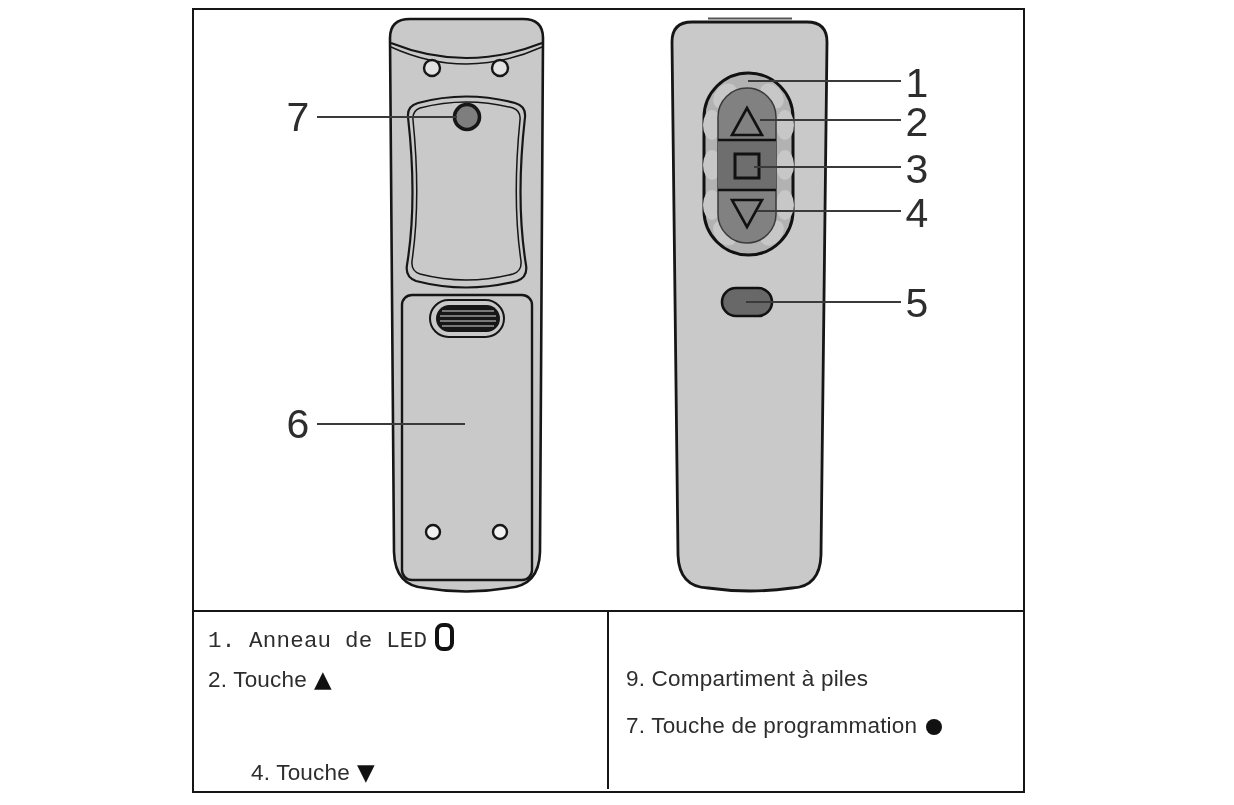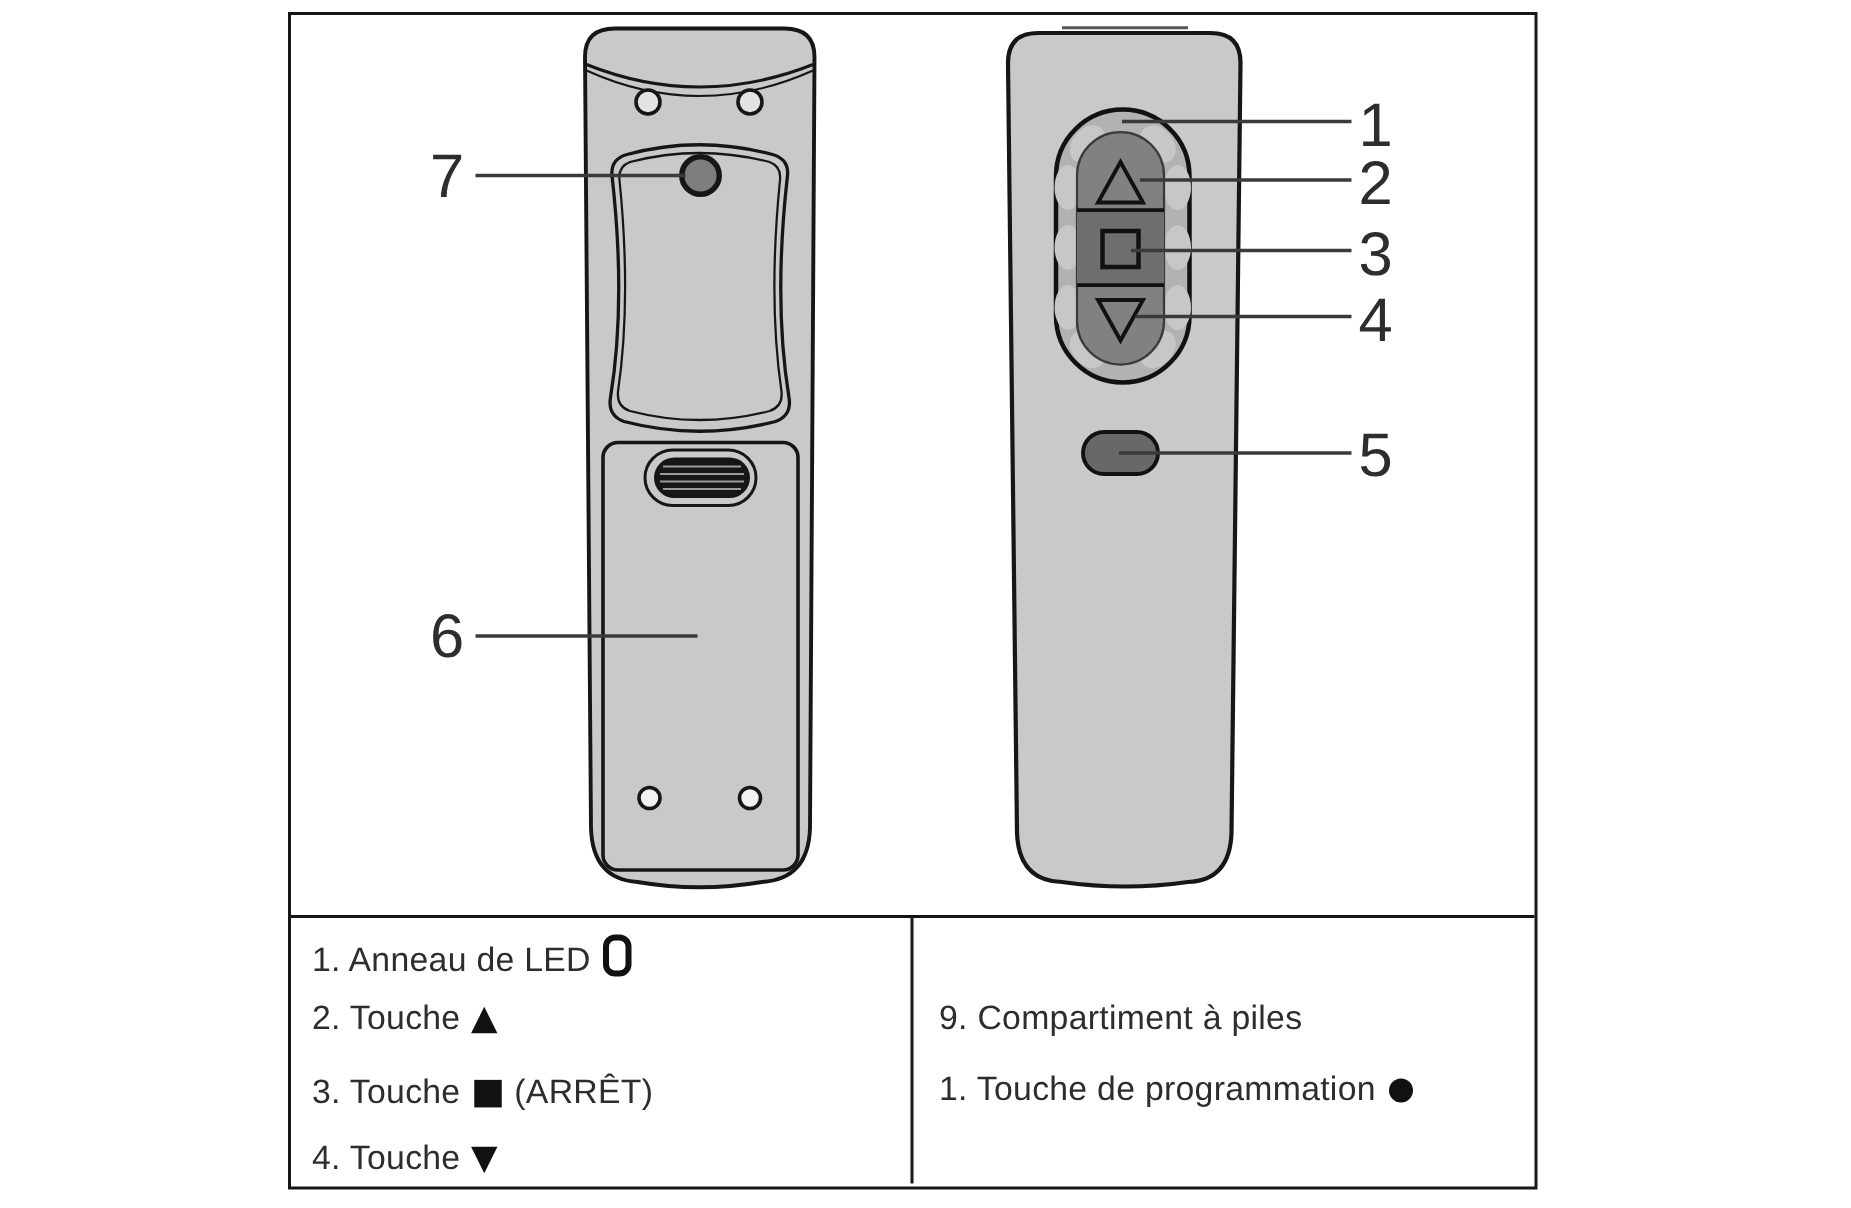--- a/index.html
+++ b/index.html
@@ -5,21 +5,21 @@
   html,body{margin:0;padding:0;background:#ffffff;}
   .canvas{position:relative;width:1234px;height:805px;background:#ffffff;overflow:hidden;
           font-family:"Liberation Sans","DejaVu Sans",sans-serif;}
   .figure-box{position:absolute;left:192px;top:8px;width:829px;height:781px;border:2px solid #161616;background:#ffffff;}
   .diagram-svg{position:absolute;left:0;top:0;}
   .hline{position:absolute;left:0;top:600px;width:829px;height:2px;background:#161616;}
   .vline{position:absolute;left:413px;top:600px;width:2px;height:179px;background:#161616;}
   .lg-row{position:absolute;white-space:nowrap;font-size:22.5px;color:#2d2d2d;letter-spacing:.2px;}
   .lg-left{left:14px;}
   .lg-right{left:432px;}
-  .r1{top:613px;} .r2{top:656px;} .r3{top:703px;} .r4{top:749px;}
+  .r1{top:613px;font-family:Liberation Mono, monospace;} .r2{top:656px;} .r3{top:703px;} .r4{top:749px;margin-left:43px;}
   .glyph{font-family:"DejaVu Sans",sans-serif;color:#111111;margin-left:7px;}
   .tri{font-size:23px;}
   .sq{font-size:24px;}
   .suffix{margin-left:6px;}
   .icon-led-ring{display:inline-block;width:11px;height:20px;border:4px solid #111111;border-radius:8px;
                  margin-left:8px;vertical-align:-4px;}
   .icon-pill{display:inline-block;width:38px;height:19px;background:#111111;border-radius:10px;
              margin-left:9px;vertical-align:-3px;}
   .icon-dot{display:inline-block;width:16px;height:16px;background:#111111;border-radius:50%;
             margin-left:9px;vertical-align:-2px;}
@@ -111,28 +111,25 @@
 
     <div class="hline"></div>
     <div class="vline"></div>
 
     <div class="lg-row lg-left r1">
       <span>1. Anneau de LED</span><span class="icon-led-ring"></span>
     </div>
     <div class="lg-row lg-left r2">
       <span>2. Touche</span><span class="glyph tri">▲</span>
     </div>
-    <div class="lg-row lg-left r3">
-      <span>3. Touche</span><span class="glyph sq">■</span><span class="suffix">(ARRÊT)</span>
-    </div>
     <div class="lg-row lg-left r4">
       <span>4. Touche</span><span class="glyph tri">▼</span>
     </div>
 
     <div class="lg-row lg-right r2">
       <span>9. Compartiment à piles</span>
     </div>
     <div class="lg-row lg-right r3">
-      <span>1. Touche de programmation</span><span class="icon-dot"></span>
+      <span>7. Touche de programmation</span><span class="icon-dot"></span>
     </div>
 
   </div>
 </div>
 
 </body></html>

